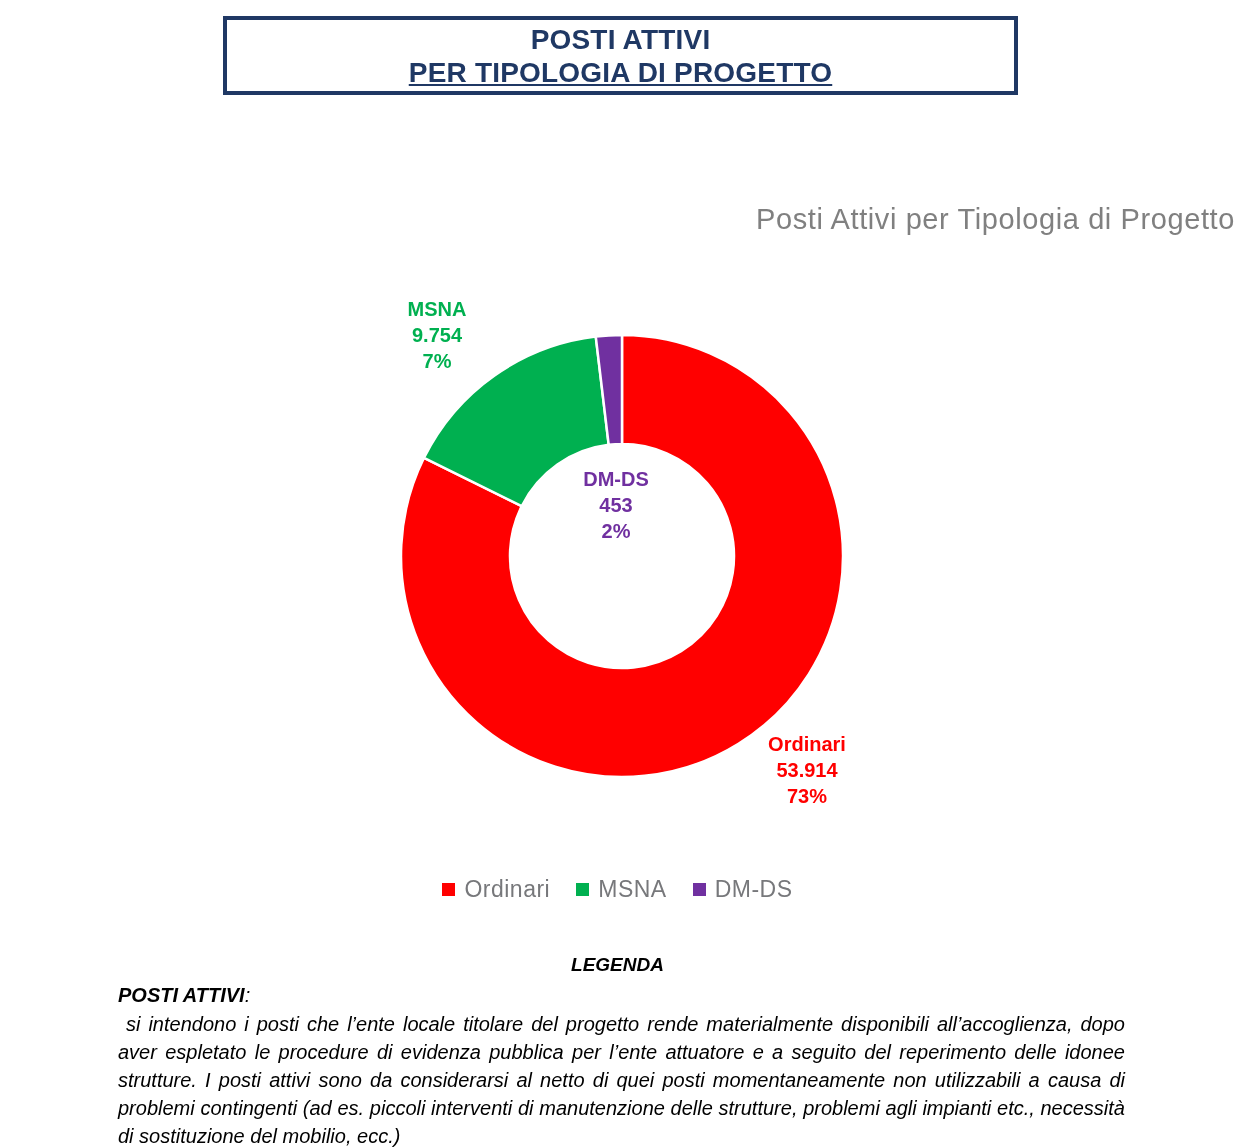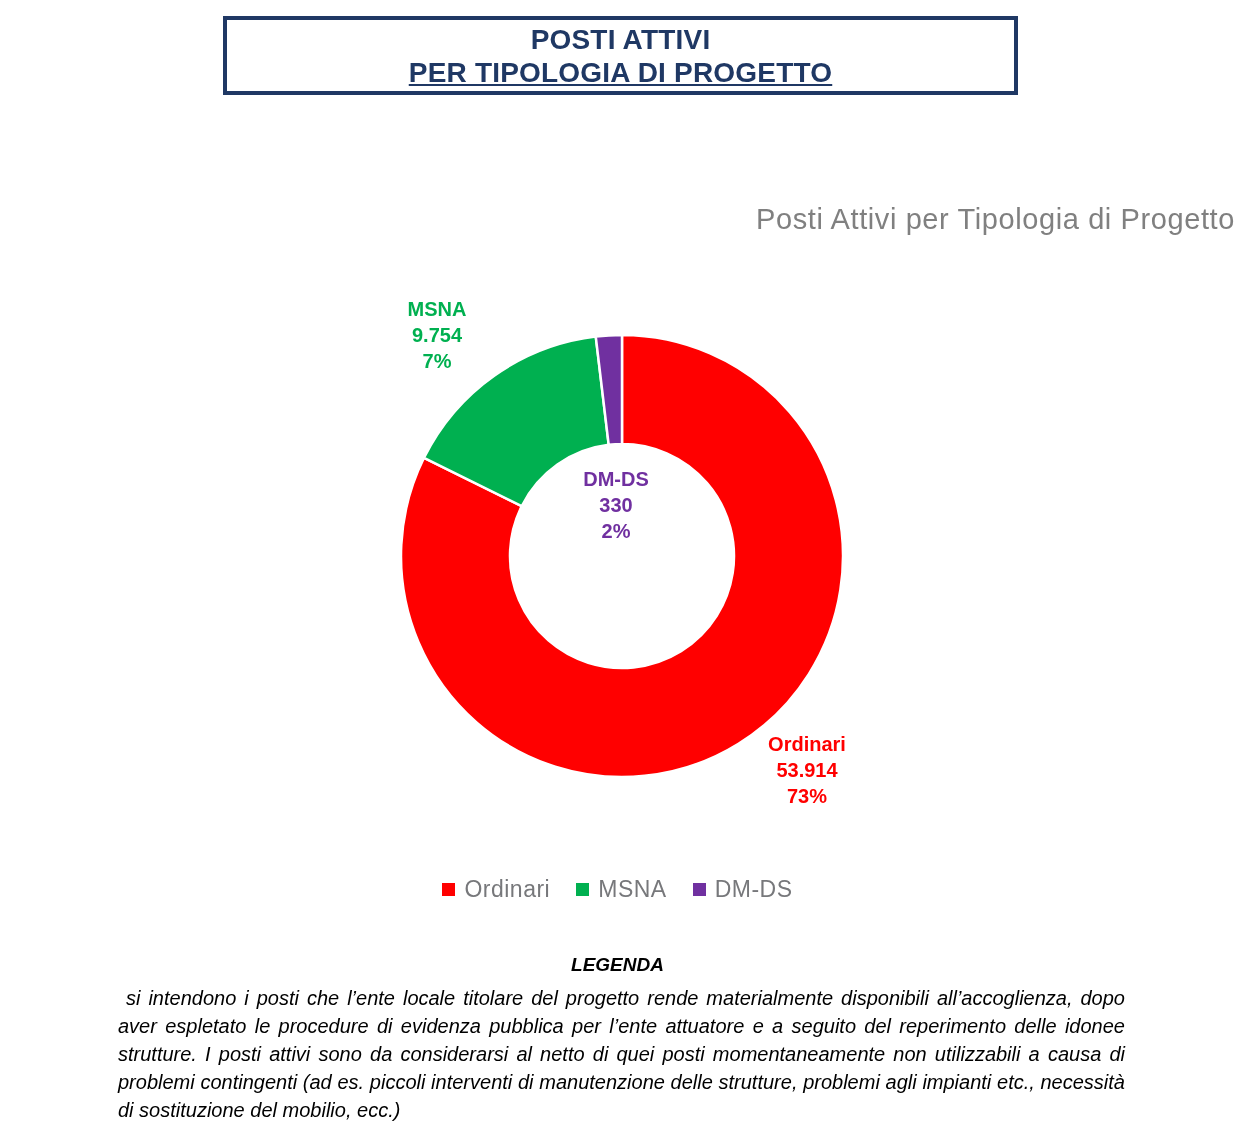--- a/index.html
+++ b/index.html
@@ -145,21 +145,21 @@
       <path d="M 203.76 10.56 A 221 221 0 0 1 230.00 9.00 L 230.00 118.00 A 112 112 0 0 0 216.70 118.79 Z" fill="#7030A0" stroke="#FFFFFF" stroke-width="2.5" stroke-linejoin="round"></path>
     </svg>
 
   <div class="callout callout-msna" style="color: rgb(0, 176, 80);">
     <div>MSNA</div>
     <div>9.754</div>
     <div>7%</div>
   </div>
   <div class="callout callout-dmds" style="color: rgb(112, 48, 160);">
     <div>DM-DS</div>
-    <div>330</div>
+    <div>453</div>
     <div>2%</div>
   </div>
   <div class="callout callout-ordinari" style="color: rgb(255, 0, 0);">
     <div>Ordinari</div>
     <div>53.914</div>
     <div>73%</div>
   </div>
 
   <div class="legend-row">
     <div class="legend-item">
@@ -171,16 +171,17 @@
       <span class="legend-label" style="color: rgb(119, 120, 123);">MSNA</span>
     </div>
     <div class="legend-item">
       <span class="legend-swatch" style="background-color: rgb(112, 48, 160);"></span>
       <span class="legend-label" style="color: rgb(119, 120, 123);">DM-DS</span>
     </div>
   </div>
 
   <div class="legenda-heading">LEGENDA</div>
   <div class="definition-block">
+    <div class="definition-term"><b>POSTI ATTIVI</b><span>:</span></div>
     <div class="definition-text"> si intendono i posti che l’ente locale titolare del progetto rende materialmente disponibili all’accoglienza, dopo aver espletato le procedure di evidenza pubblica per l’ente attuatore e a seguito del reperimento delle idonee strutture. I posti attivi sono da considerarsi al netto di quei posti momentaneamente non utilizzabili a causa di problemi contingenti (ad es. piccoli interventi di manutenzione delle strutture, problemi agli impianti etc., necessità di sostituzione del mobilio, ecc.)</div>
   </div>
 
 </div>
 
 </body></html>

